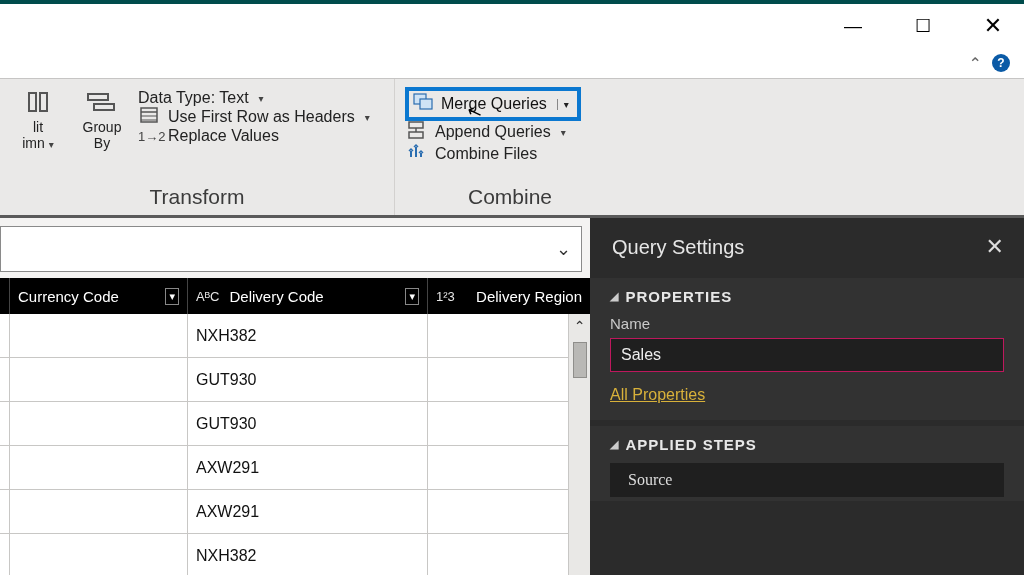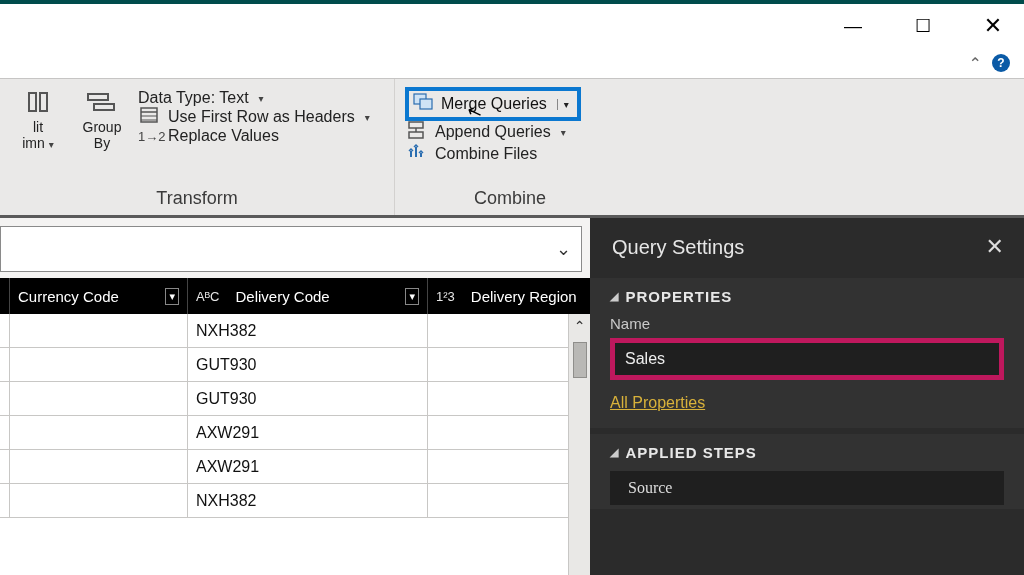--- a/index.html
+++ b/index.html
@@ -57,21 +57,21 @@
     flex-direction: column;
     justify-content: space-between;
     padding: 6px 10px 2px 10px;
     border-right: 1px solid #d9d8d6;
   }
   .ribbon-group.transform { width: 395px; border-right: 1px solid #d3d1cf; }
   .ribbon-group.combine   { width: 230px; border-right: none; }
   .ribbon-group-body { display: flex; align-items: flex-start; gap: 8px; }
   .ribbon-group-label {
     text-align: center;
-    font-size: 18px;
+    font-size: 21px;
     color: #3b3b3b;
     padding-bottom: 4px;
   }
 
   .big-btn {
     display: flex; flex-direction: column; align-items: center;
     width: 56px; cursor: pointer;
     font-size: 14px; color: #222; line-height: 1.15;
     text-align: center;
   }
@@ -144,39 +144,40 @@
     background: #000;
     color: #fff;
     display: flex;
     align-items: stretch;
     font-size: 15px;
   }
   .th {
     display: flex; align-items: center;
     border-right: 1px solid #444;
     padding: 0 8px;
-    gap: 16px;
+    gap: 10px;
     white-space: nowrap;
+    justify-content: space-between;
   }
   .th .type-icon { font-size: 13px; opacity: .9;}
   .th .filter { margin-left: auto; cursor: pointer; font-size: 11px; border:1px solid #888; padding:1px 3px;}
   .th.c-lead   { width: 10px; padding:0; border-right:1px solid #444;}
   .th.c-cur    { width: 178px; }
   .th.c-wh     { width: 240px; }
   .th.c-del    { flex: 1; border-right: none;}
 
   
   .table-body {
     flex: 1;
     overflow: hidden;
     position: relative;
     background: #fff;
   }
   .table-body .row {
-    height: 34px;
+    height: 44px;
     display: flex;
     border-bottom: 1px solid #c8c7c5;
     font-size: 16px;
     color: #111;
   }
   .cell { border-right: 1px solid #c8c7c5; display:flex; align-items:center; padding:0 8px;}
   .cell.c-lead { width: 10px; padding:0;}
   .cell.c-cur  { width: 178px; }
   .cell.c-wh   { width: 240px; }
   .cell.c-del  { flex: 1; border-right:none;}
@@ -205,21 +206,21 @@
     font-size: 15px; letter-spacing: 1px; font-weight: 600;
     color: #e8e8e8;
     display: flex; align-items: center; gap: 6px;
     margin-bottom: 10px;
   }
   .qs-sec-title .tri { font-size: 11px; color: #ccc;}
   .qs-label { font-size: 15px; color: #c9c9c9; margin-bottom: 6px;}
   .qs-input {
     width: 100%; height: 32px;
     background: #1f1f1f; color: #eee;
-    border: 5px solid #be185d;
+    border: 1px solid #be185d;
     padding: 16px 10px;
     font-size: 16px;
   }
   .qs-link { color: #d8b13a; text-decoration: underline; font-size: 16px; margin-top: 14px; display:inline-block; cursor:pointer;}
   .qs-step {
     background: #1f1f1f;
     color: #ddd;
     padding: 8px 18px;
     font-size: 16px;
     margin-top: 6px;

